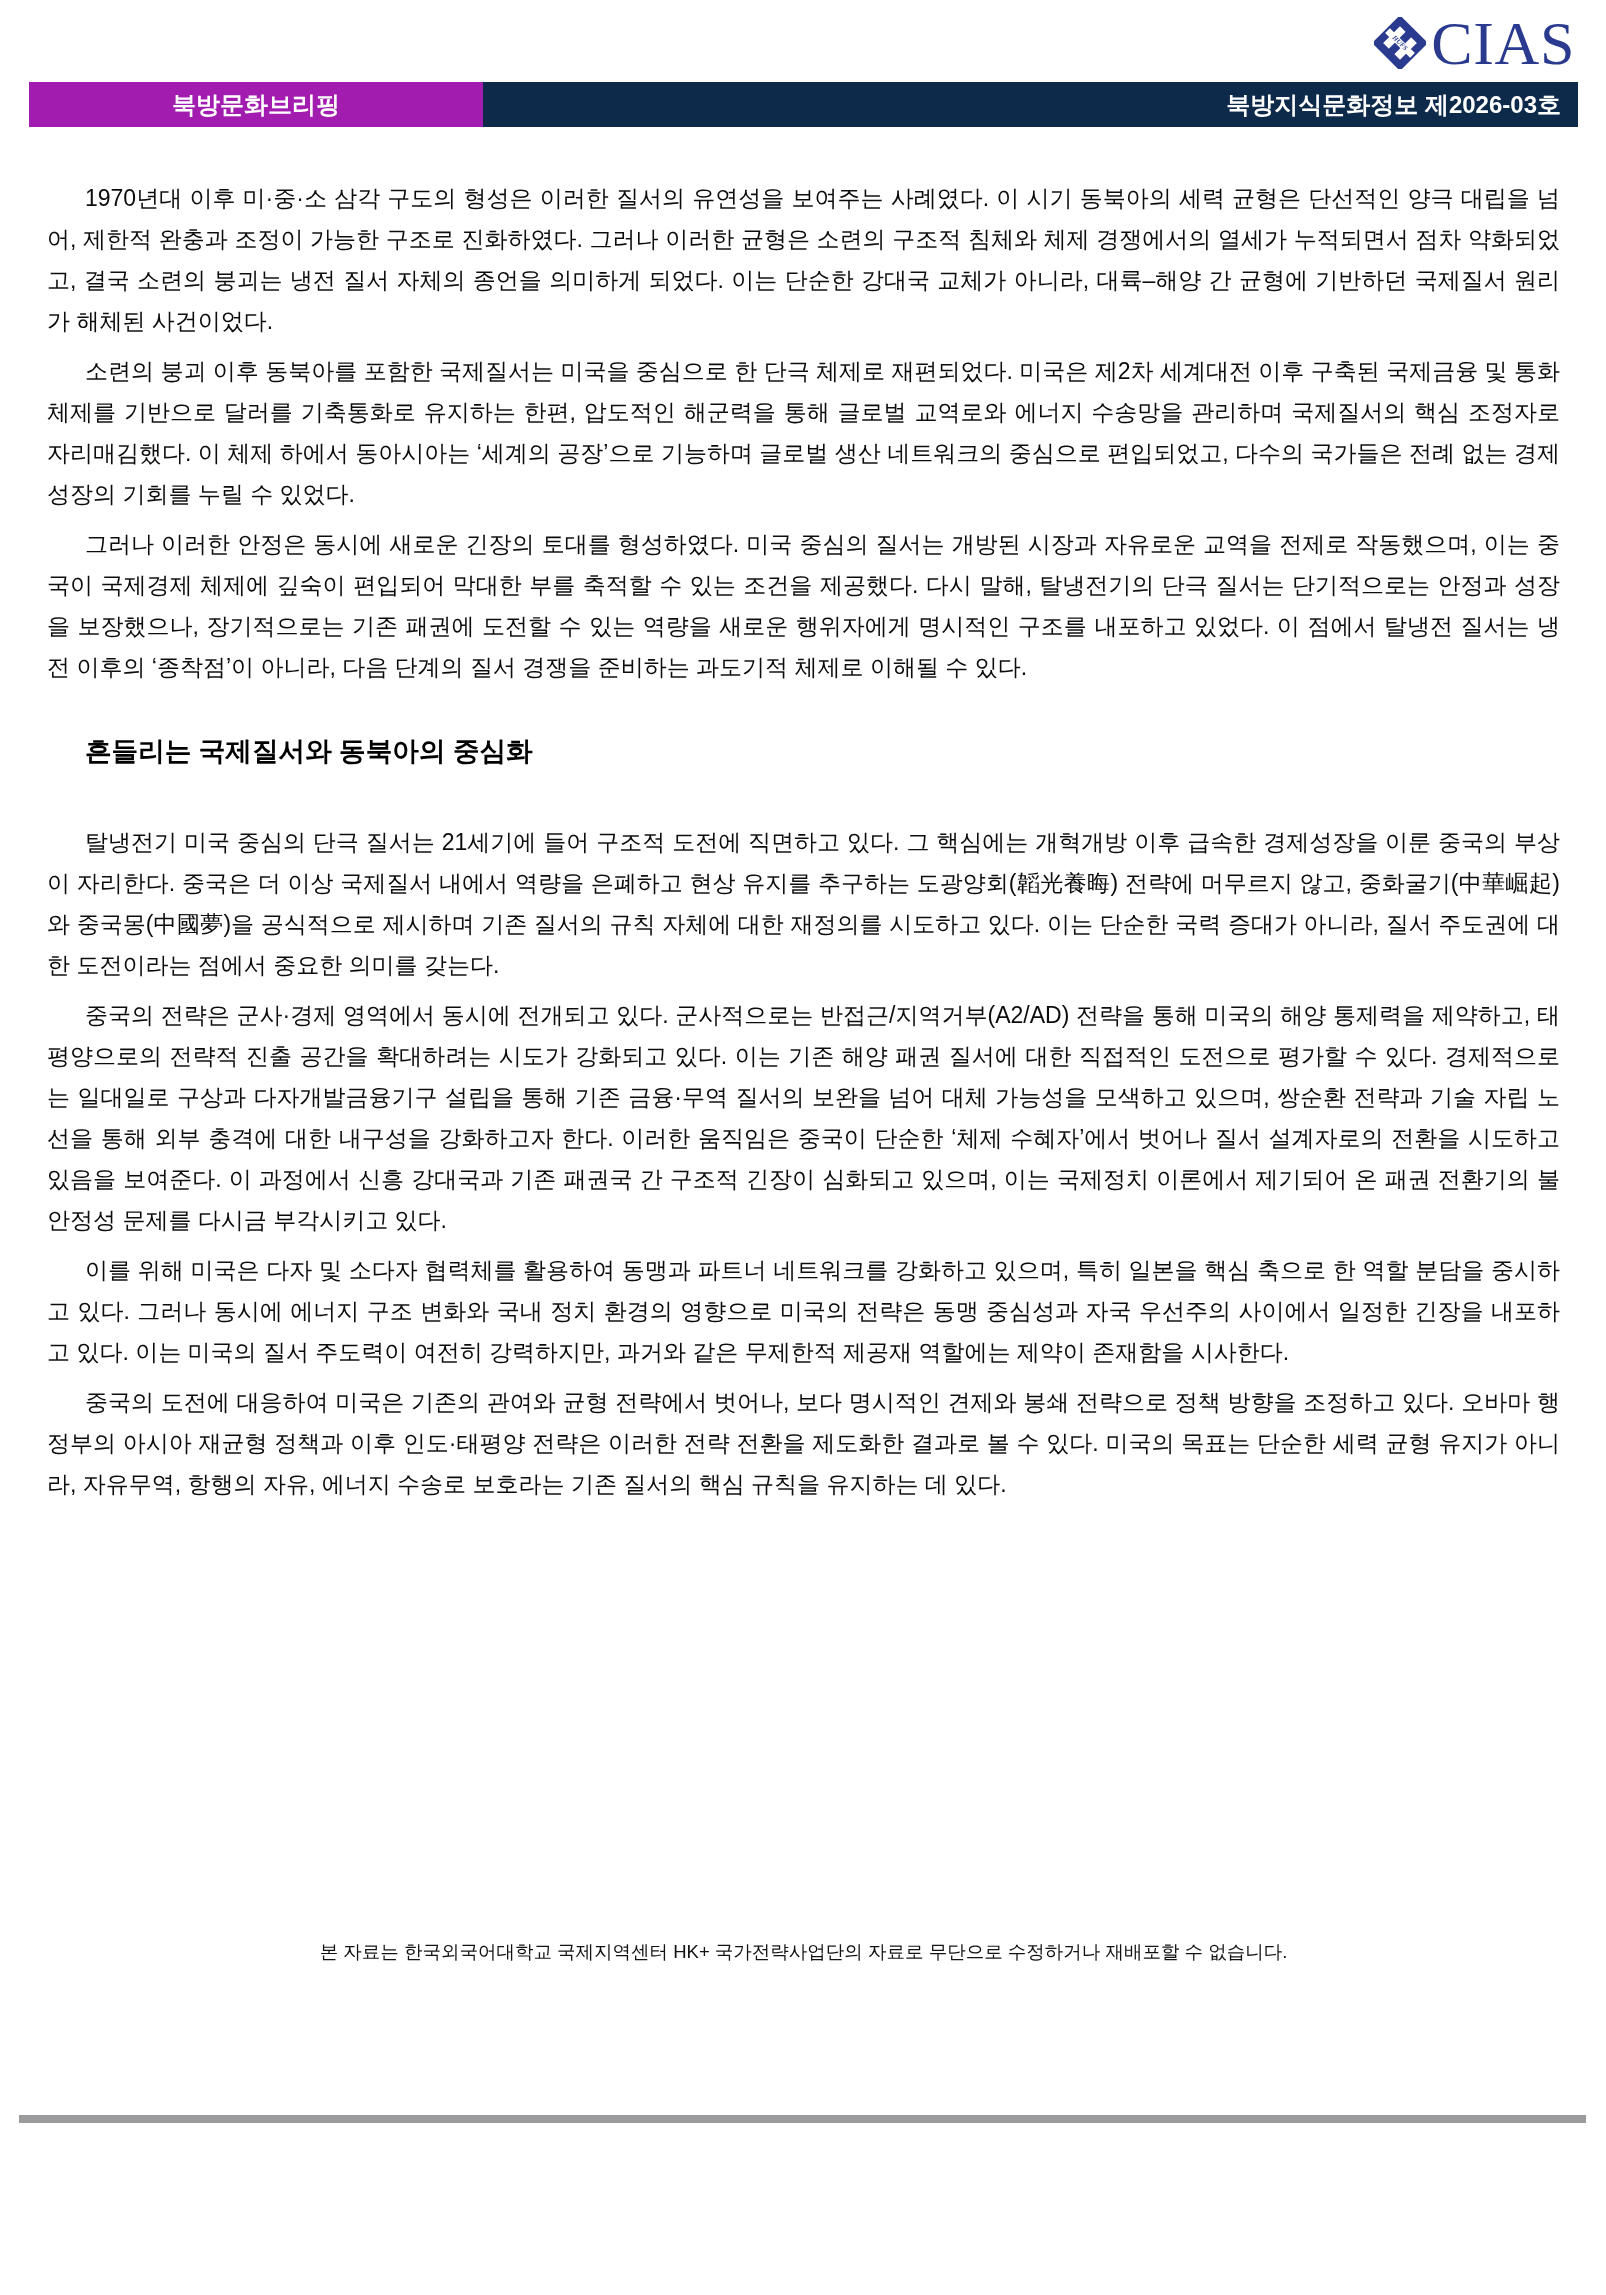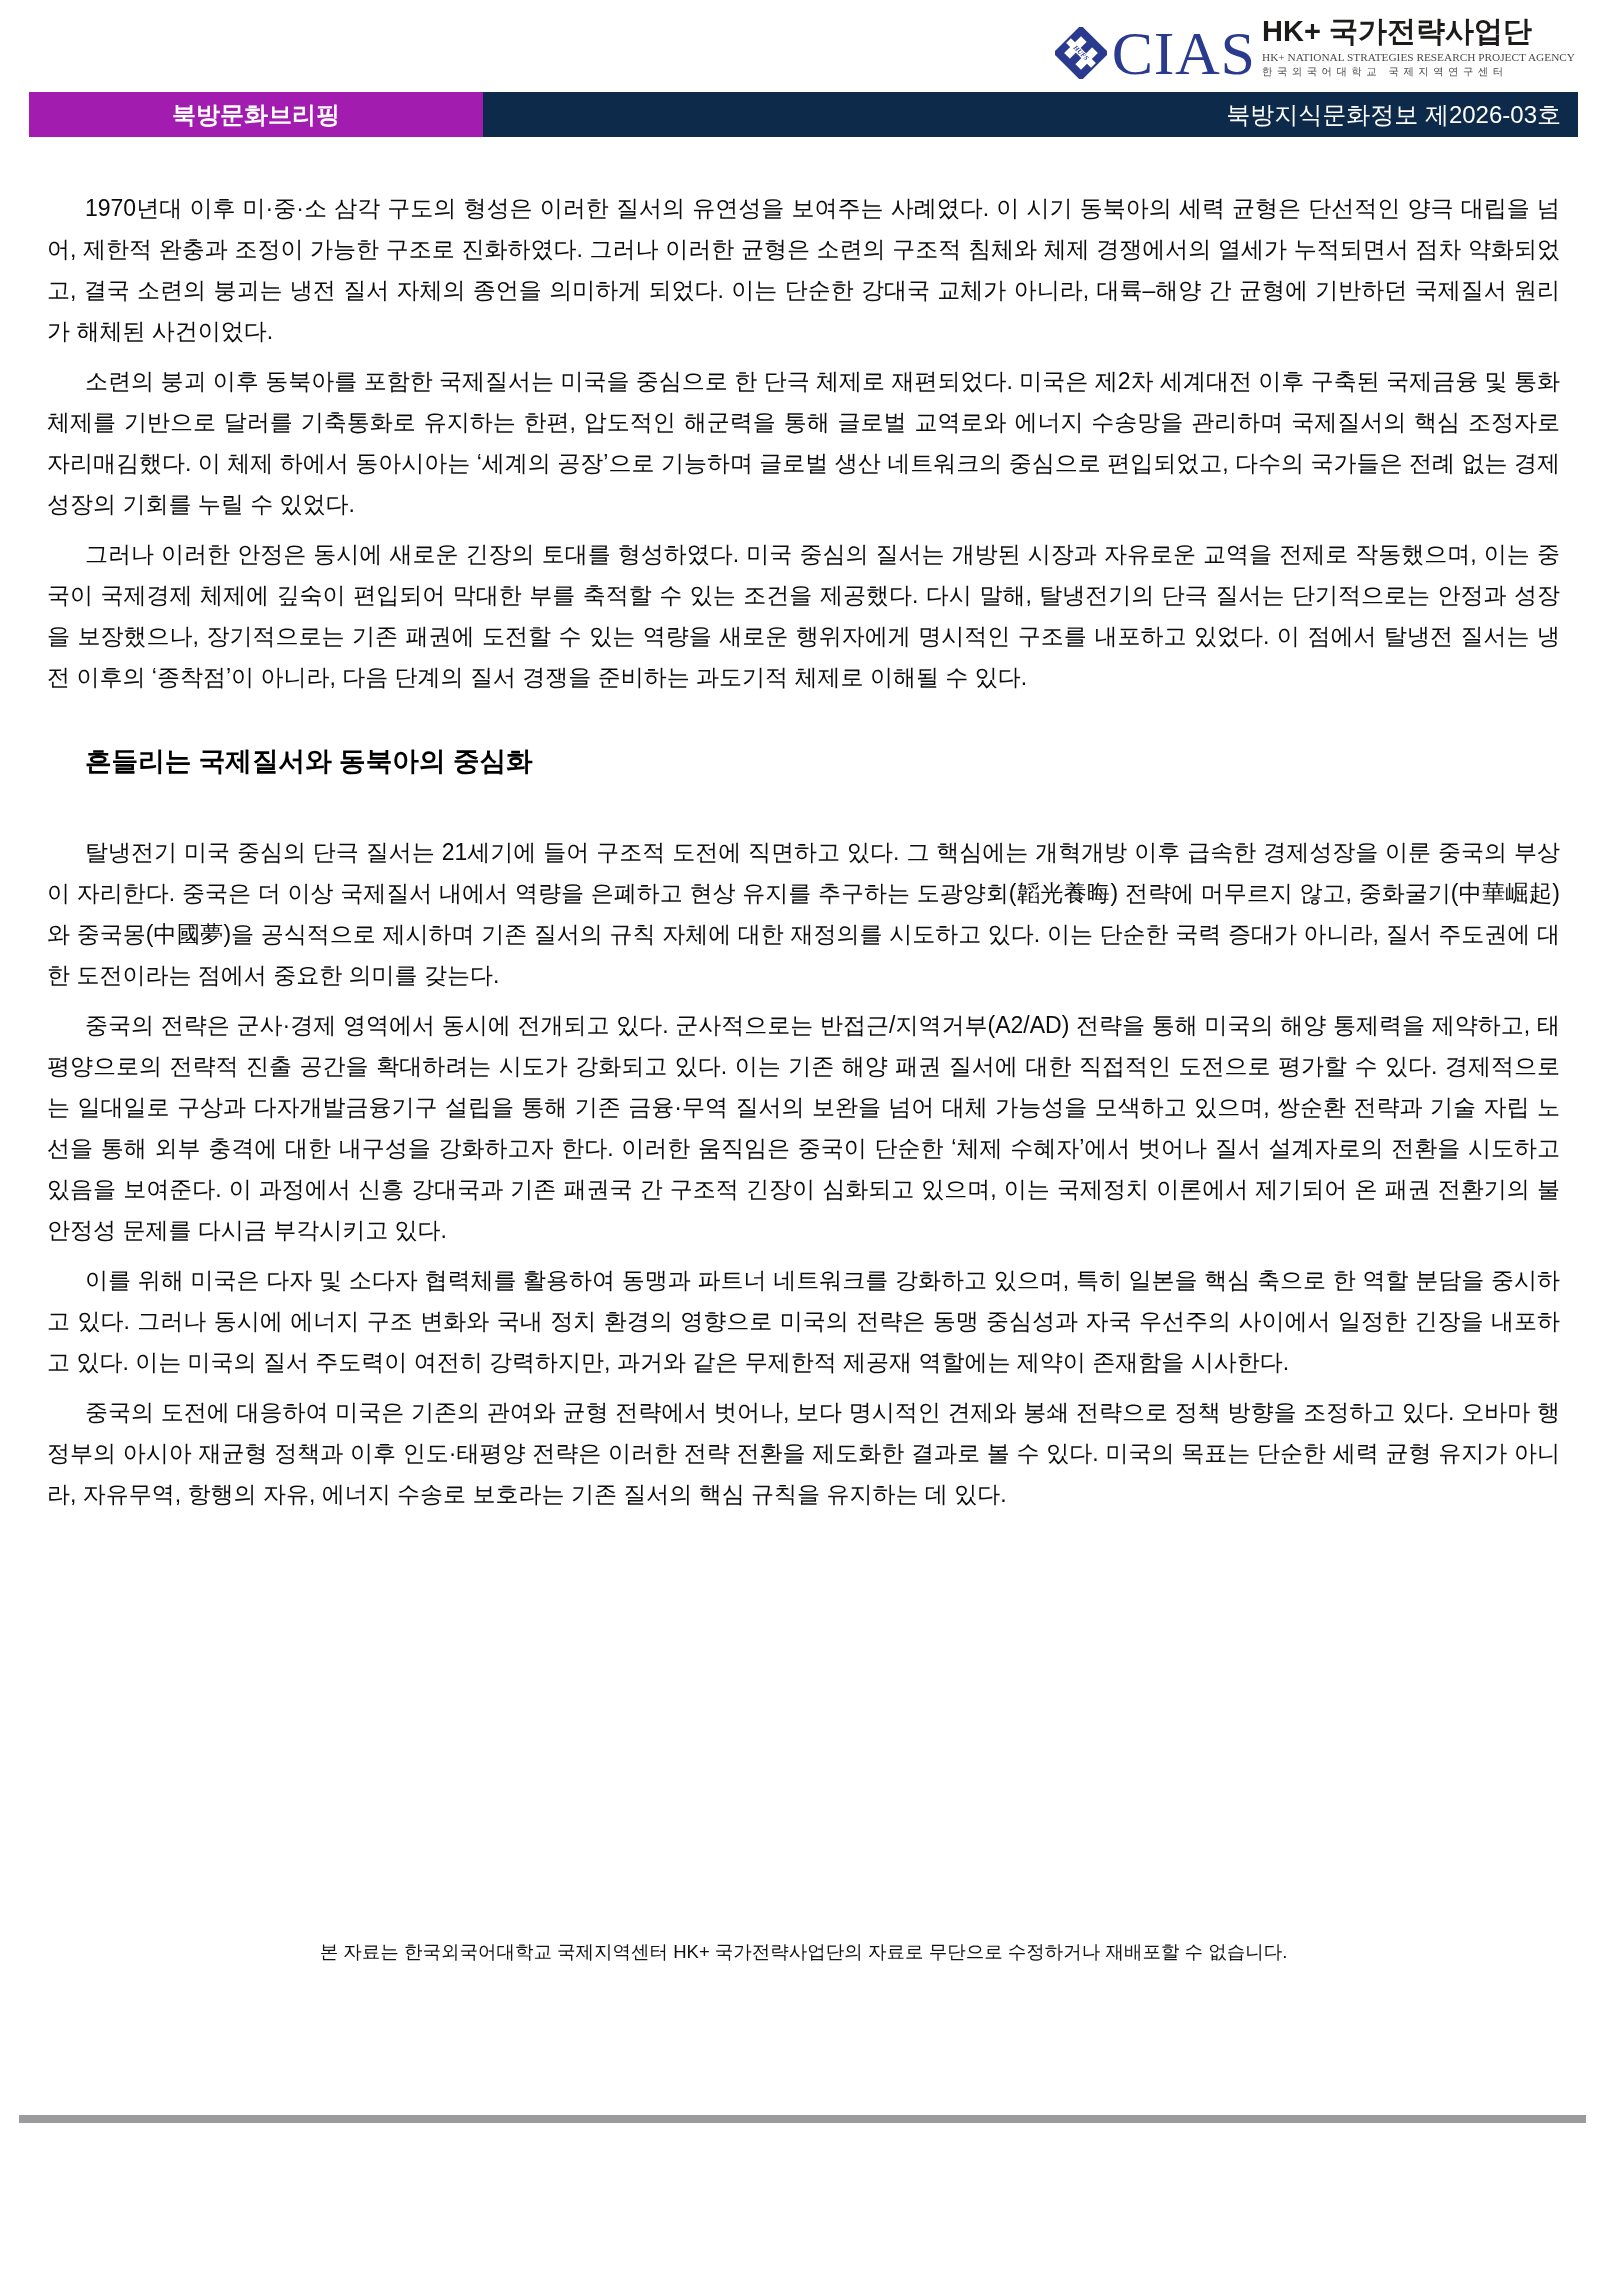--- a/index.html
+++ b/index.html
@@ -21,21 +21,21 @@
   .org-en { font-family:"Liberation Serif", serif; font-size:11.3px; color:#4a4a48; margin-top:4.5px; white-space:nowrap; }
   .org-ko { font-size:10.4px; color:#4a4a48; margin-top:2.6px; letter-spacing:4.5px; white-space:nowrap; }
 
   
   .header-bar { display:flex; height:45px; margin:13px 29px 0 29px; }
   .header-left {
     width:454px; color:#ffffff; font-weight:bold; font-size:24px;
     display:flex; align-items:center; justify-content:center;
   }
   .header-right {
-    flex:1; color:#ffffff; font-weight:normal; font-size:24px;
+    flex:1; color:#ffffff; font-weight:bold; font-size:24px;
     display:flex; align-items:center; justify-content:flex-end; padding-right:17px;padding-left:20px;
   }
 
   
   .article {
     margin:51px 47px 0 47px; font-size:23px; line-height:41px;
     text-align:justify; word-break:break-all; color:#0c0c0c;
   }
   .article p { margin:0 0 9px 0; text-indent:38px; }
   .section-heading {
@@ -59,25 +59,20 @@
 
   <div class="logo-row">
     <div class="logo">
       <svg class="knot" viewBox="0 0 100 100">
         <path d="M50 7 L93 50 L50 93 L7 50 Z" fill="none" stroke="#2a3b8f" stroke-width="15"></path>
         <line x1="24" y1="76" x2="76" y2="24" stroke="#2a3b8f" stroke-width="15"></line>
         <line x1="26" y1="26" x2="74" y2="74" stroke="#ffffff" stroke-width="13"></line>
         <text x="50" y="54" transform="rotate(45 50 50)" fill="#2a3b8f" font-size="13" text-anchor="middle" font-style="italic" font-weight="bold" font-family="Liberation Serif, serif">HUFS</text>
       </svg>
       <span class="cias" style="color: rgb(42, 59, 143);">CIAS</span>
-      <div class="org">
-        <div class="org-title">HK+ 국가전략사업단</div>
-        <div class="org-en">HK+ NATIONAL STRATEGIES RESEARCH PROJECT AGENCY</div>
-        <div class="org-ko">한국외국어대학교  국제지역연구센터</div>
-      </div>
     </div>
   </div>
 
   <div class="header-bar">
     <div class="header-left" style="background: #a21caf;">북방문화브리핑</div>
     <div class="header-right" style="background: rgb(14, 42, 75);">북방지식문화정보 제2026-03호</div>
   </div>
 
   <div class="article">
     <p>1970년대 이후 미·중·소 삼각 구도의 형성은 이러한 질서의 유연성을 보여주는 사례였다. 이 시기 동북아의 세력 균형은 단선적인 양극 대립을 넘어, 제한적 완충과 조정이 가능한 구조로 진화하였다. 그러나 이러한 균형은 소련의 구조적 침체와 체제 경쟁에서의 열세가 누적되면서 점차 약화되었고, 결국 소련의 붕괴는 냉전 질서 자체의 종언을 의미하게 되었다. 이는 단순한 강대국 교체가 아니라, 대륙–해양 간 균형에 기반하던 국제질서 원리가 해체된 사건이었다.</p>

